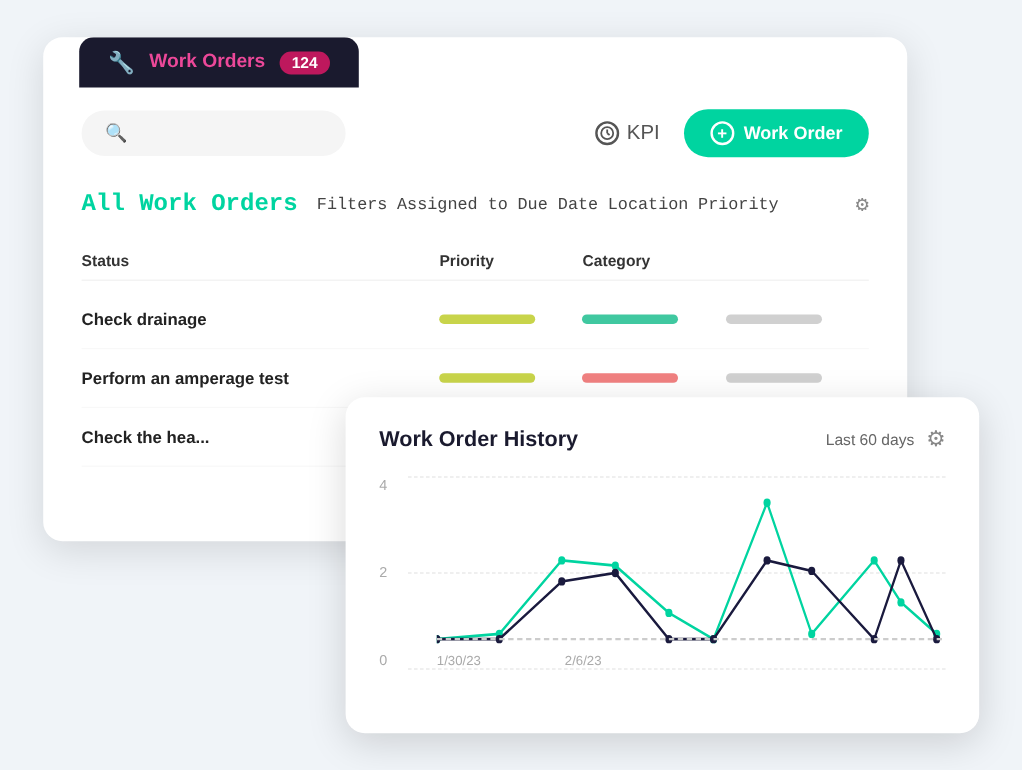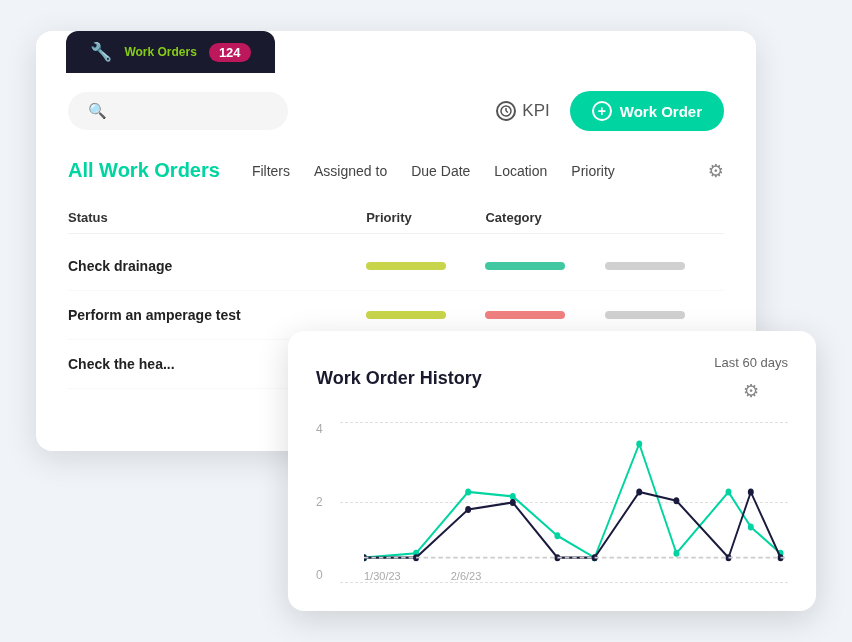--- a/index.html
+++ b/index.html
@@ -41,22 +41,22 @@
       background: #1a1a2e;
       border-radius: 12px 12px 0 0;
       padding: 10px 24px;
       display: flex;
       align-items: center;
       gap: 12px;
       z-index: 10;
     }
 
     .top-bar-title {
-      color: #84cc16;
-      font-size: 12px;
+      color: #ec4899;
+      font-size: 16px;
       font-weight: 600;
     }
 
     .top-bar-badge {
       background: #be185d;
       color: white;
       border-radius: 20px;
       padding: 2px 10px;
       font-size: 13px;
       font-weight: 600;
@@ -155,22 +155,23 @@
       align-items: center;
       justify-content: center;
       font-size: 14px;
       line-height: 1;
     }
 
     
     .filters-row {
       display: flex;
       align-items: center;
-      gap: 24px;
+      gap: 8px;
       margin-bottom: 20px;
+      font-family: Liberation Mono, monospace;
     }
 
     .page-title {
       color: #00d4a0;
       font-size: 20px;
       font-weight: 700;
       margin-right: 8px;
     }
 
     .filter-item {
@@ -251,21 +252,20 @@
       font-weight: 700;
       color: #1a1a2e;
     }
 
     .chart-meta {
       display: flex;
       align-items: center;
       gap: 10px;
       color: #666;
       font-size: 13px;
-      flex-direction: column;
     }
 
     .chart-settings {
       color: #888;
       font-size: 18px;
     }
 
     .chart-area {
       position: relative;
       height: 180px;
@@ -302,21 +302,21 @@
       border-top: 1px dashed #e0e0e0;
     }
 
     .x-labels {
       position: absolute;
       bottom: 0;
       left: 24px;
       right: 0;
       display: flex;
       justify-content: flex-start;
-      gap: 50px;
+      gap: 70px;
     }
 
     .x-label {
       font-size: 11px;
       color: #aaa;
     }
 
     svg.chart-svg {
       position: absolute;
       left: 24px;

